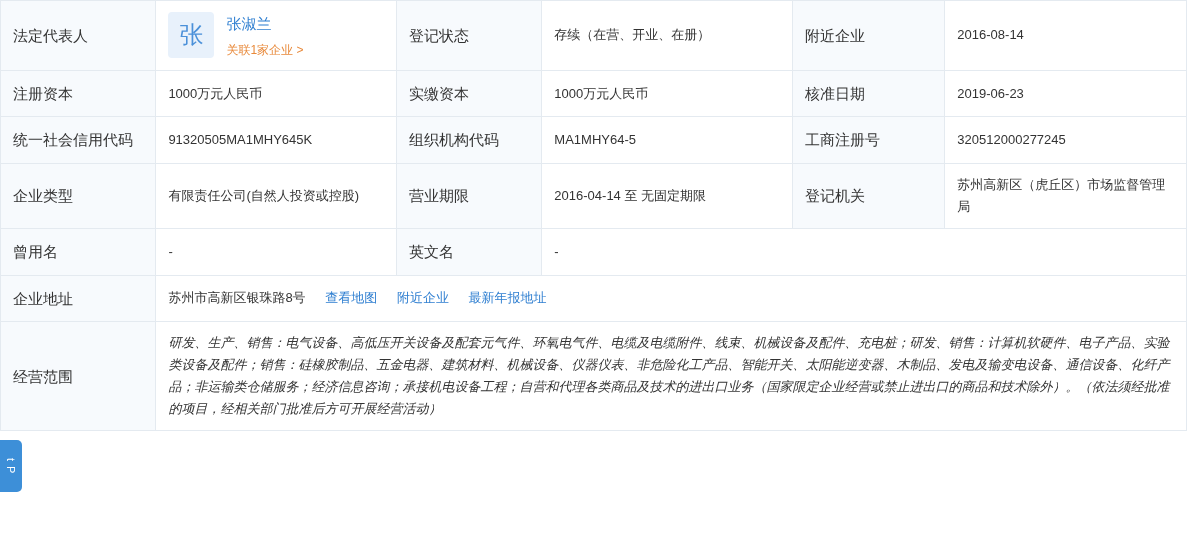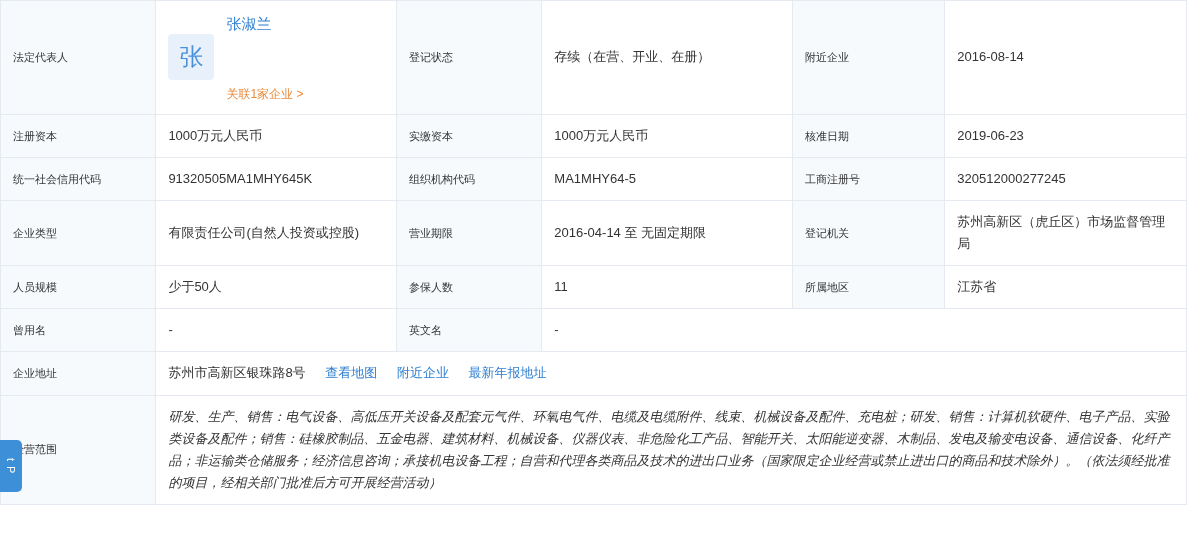--- a/index.html
+++ b/index.html
@@ -23,21 +23,21 @@
   .company-table td {
     border: 1px solid #e4eaf0;
     padding: 10px 12px;
     vertical-align: middle;
     line-height: 1.7;
     word-break: break-all;
   }
   td.label {
     background: #f7fafd;
     color: #333333;
-    font-size: 11px;
+    font-size: 15px;
     white-space: nowrap;
   }
   td.value {
     background: #ffffff;
     color: #333333;
     font-size: 13px;
   }
   .col-label-1 { width: 155px; }
   .col-value-1 { width: 240px; }
   .col-label-2 { width: 145px; }
@@ -70,21 +70,20 @@
   }
   .rep-name {
     color: #2f7fd1;
     font-size: 15px;
     cursor: pointer;
   }
   .rep-link {
     color: #e8893a;
     font-size: 12px;
     cursor: pointer;
-    margin-top: 44px;
   }
   .link-blue {
     color: #2f7fd1;
     cursor: pointer;
     margin-left: 16px;
     font-size: 13px;
   }
   .scope-text {
     line-height: 1.85;
     font-size: 13px;
@@ -165,28 +164,20 @@
 
     <tr>
       <td class="label">企业类型</td>
       <td class="value">有限责任公司(自然人投资或控股)</td>
       <td class="label">营业期限</td>
       <td class="value">2016-04-14 至 无固定期限</td>
       <td class="label">登记机关</td>
       <td class="value">苏州高新区（虎丘区）市场监督管理局</td>
     </tr>
 
-    <tr>
-      <td class="label">人员规模</td>
-      <td class="value">少于50人</td>
-      <td class="label">参保人数</td>
-      <td class="value">11</td>
-      <td class="label">所属地区</td>
-      <td class="value">江苏省</td>
-    </tr>
 
     <tr>
       <td class="label">曾用名</td>
       <td class="value">-</td>
       <td class="label">英文名</td>
       <td class="value" colspan="3">-</td>
     </tr>
 
     <tr>
       <td class="label">企业地址</td>

